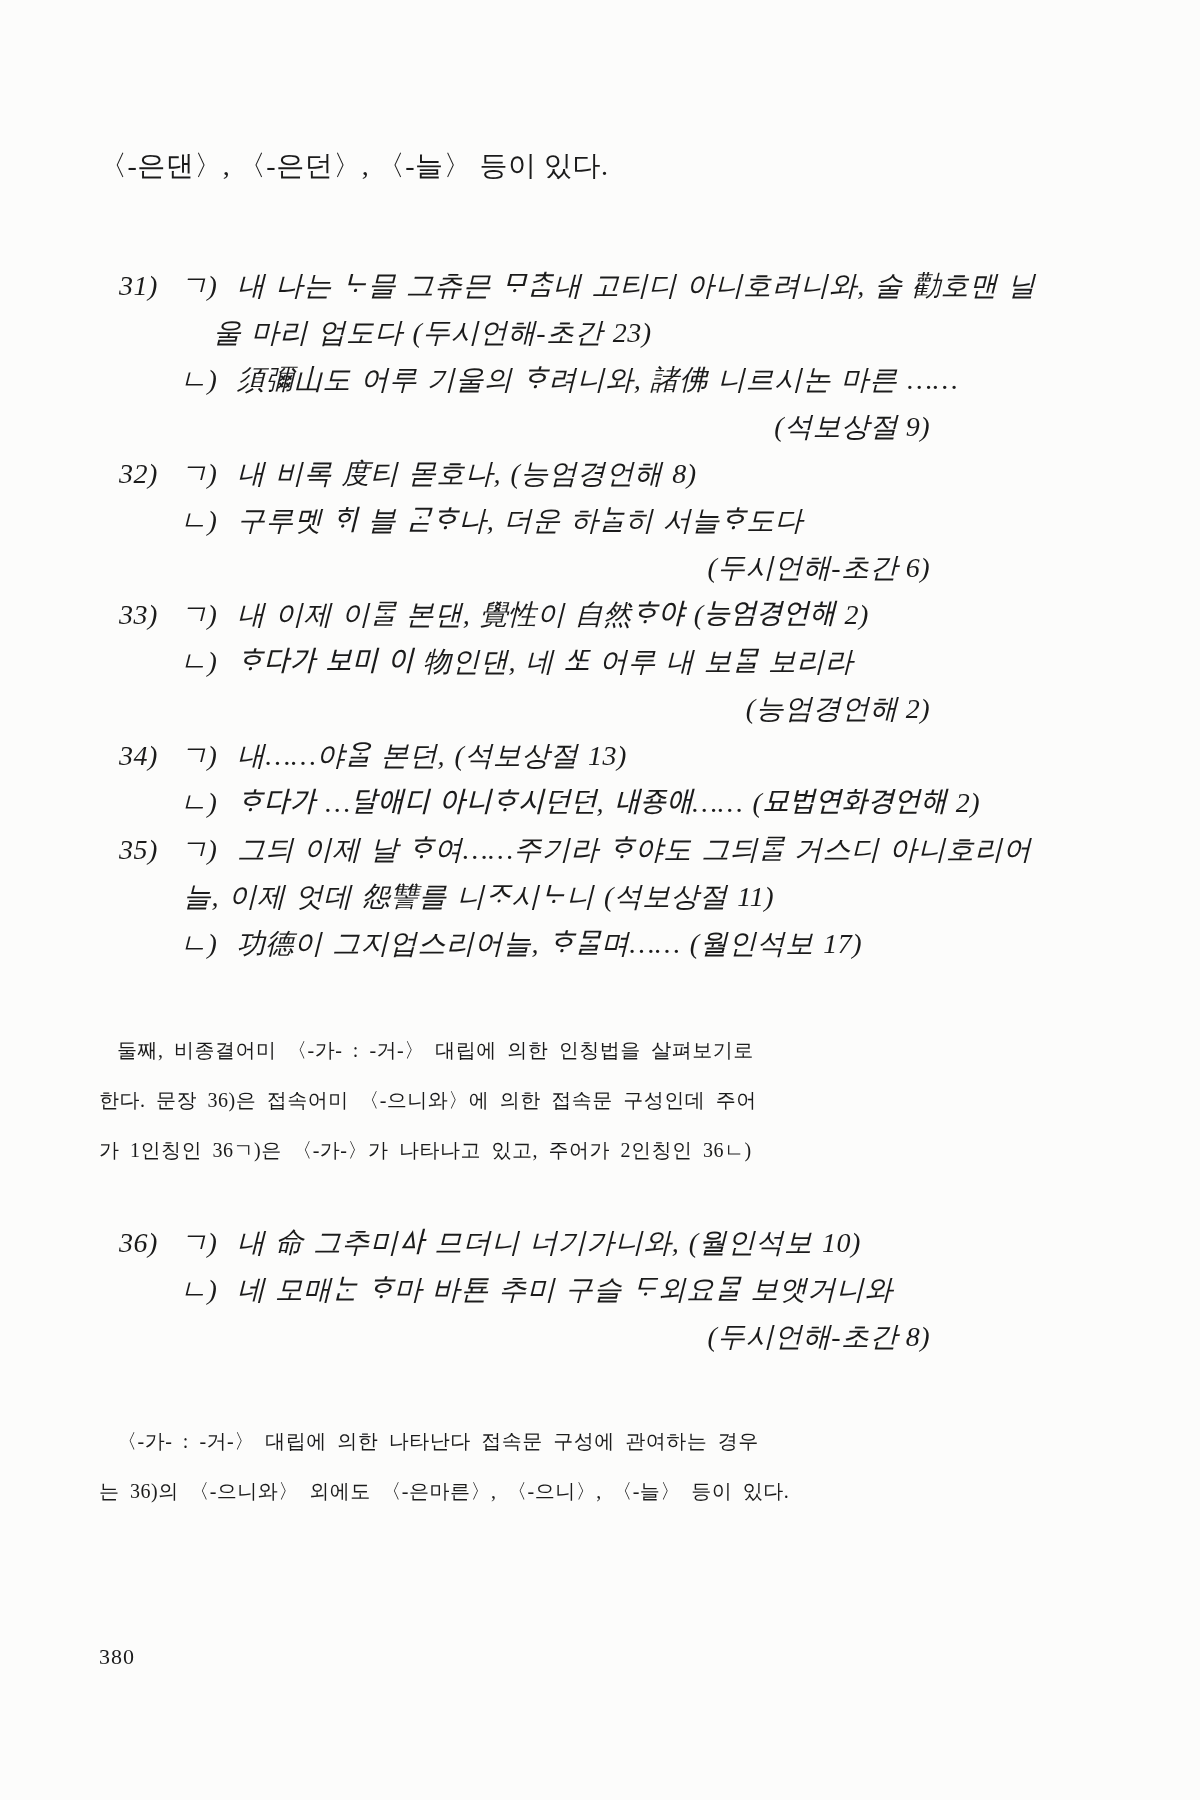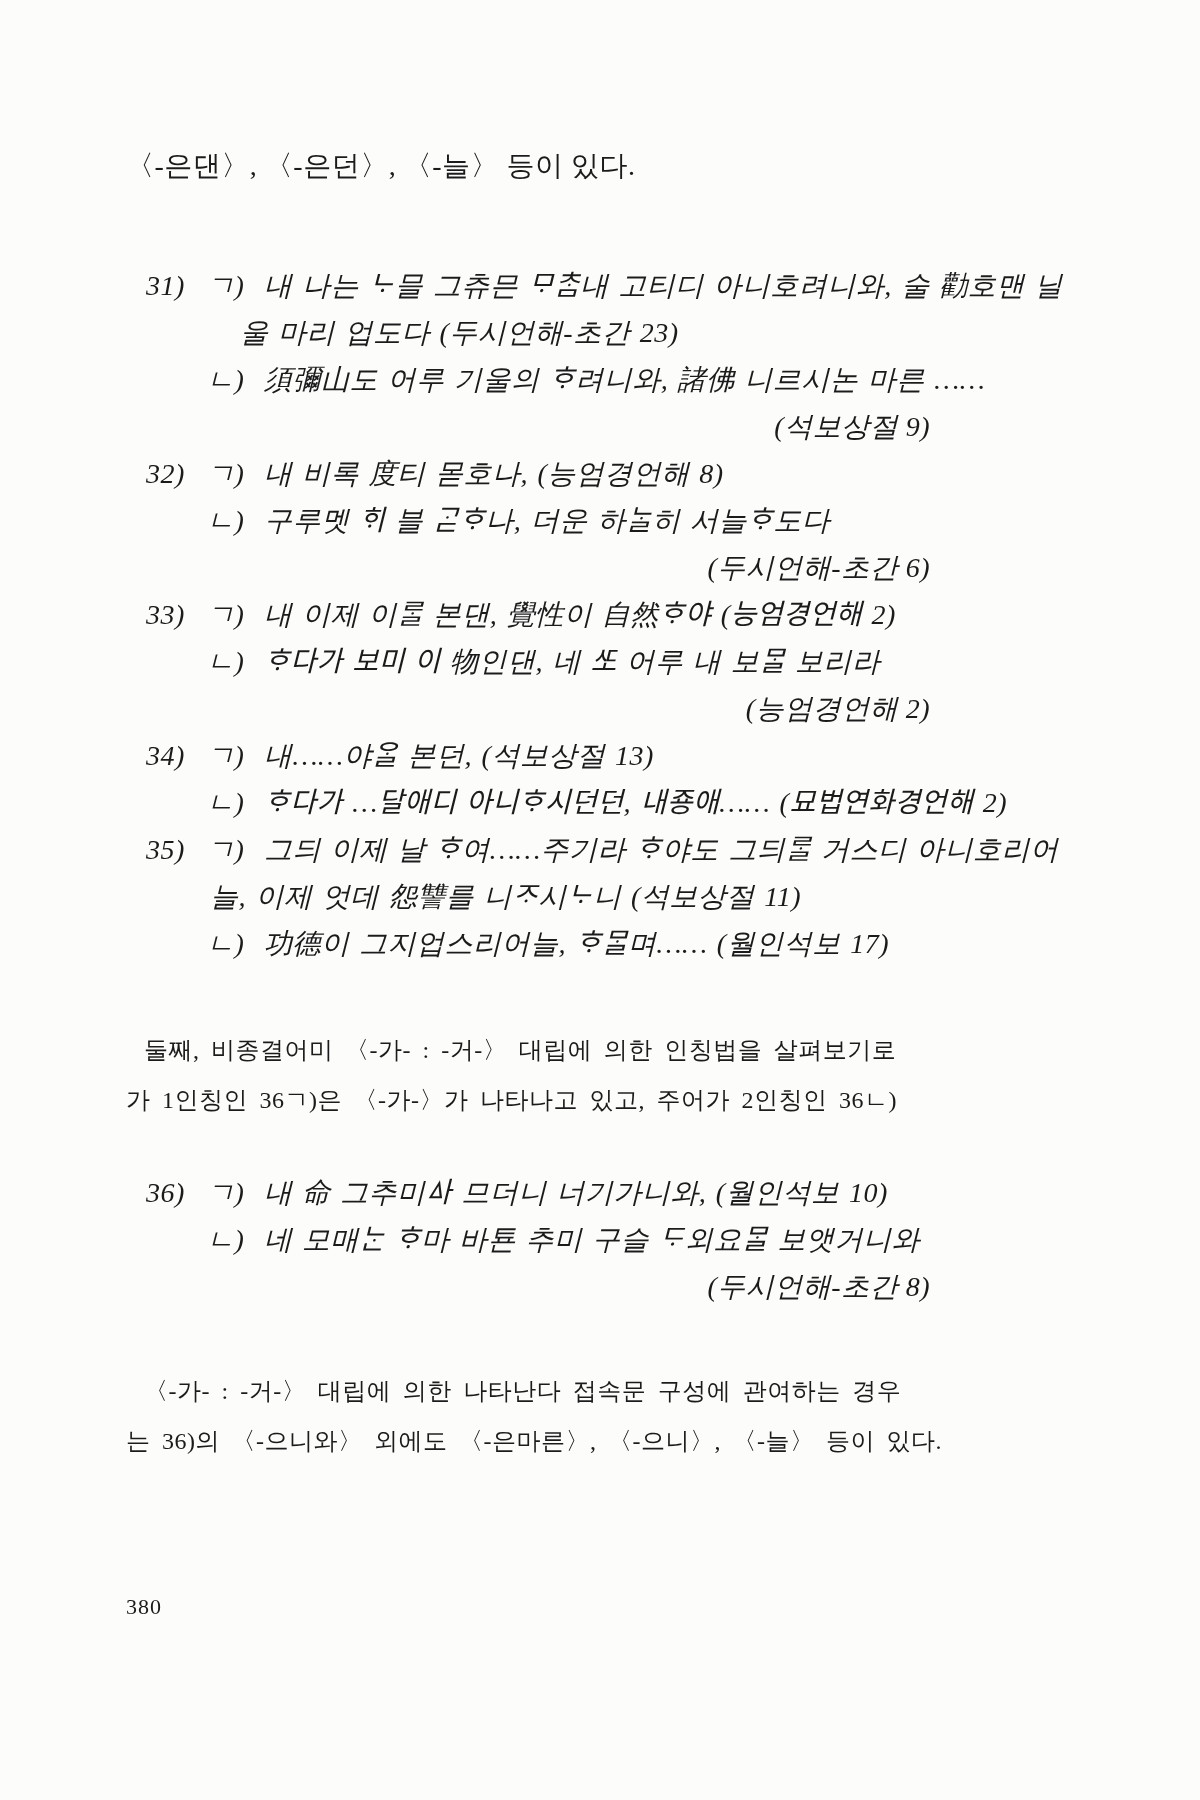--- a/index.html
+++ b/index.html
@@ -9,21 +9,20 @@
     width:1200px;
     height:1800px;
     background:#fcfcfb;
     overflow:hidden;
     font-family:"Liberation Serif","DejaVu Serif",serif;
     color:#1b1b1b;
   }
   .content{
     padding-left:99px;
     padding-right:135px; 
-    margin-left:27px;
   }
   .line{white-space:nowrap;}
   .intro{
     margin-top:148px;
     font-size:28px;
     line-height:36px;
     letter-spacing:0.5px;
   }
   
   .examples{font-size:28px;letter-spacing:0.5px;font-style:italic;}
@@ -36,21 +35,21 @@
   .ex-text{flex:0 0 auto;word-spacing:2px;}
   .ex-cont-a{margin-left:114px;line-height:47px;white-space:nowrap;word-spacing:2px;}
   .ex-cont-b{margin-left:84px;line-height:47px;white-space:nowrap;word-spacing:2px;}
   .ex-cite{
     line-height:47px;
     text-align:right;
     margin-right:135px; 
     white-space:nowrap;
   }
   
-  .para{font-size:24px;letter-spacing:0.5px;}
+  .para{font-size:20px;letter-spacing:0.5px;}
   .para-a{margin-top:58px;}
   .para-b{margin-top:56px;}
   .para .pline{
     line-height:50px;
     word-spacing:5px;
     white-space:nowrap;
   }
   .pline.indent{text-indent:18px;}
   .page-number{
     margin-top:128px;
@@ -125,20 +124,21 @@
       <div class="ex-cont-b">늘, 이제 엇데 怨讐를 니ᄌᆞ시ᄂᆞ니 (석보상절 11)</div>
       <div class="ex-row">
         <span class="ex-gap"></span>
         <span class="ex-label">ㄴ)</span>
         <span class="ex-text">功德이 그지업스리어늘, ᄒᆞᄆᆞᆯ며…… (월인석보 17)</span>
       </div>
     </section>
 
     <section class="para para-a">
       <div class="pline indent">둘째, 비종결어미 〈-가- : -거-〉 대립에 의한 인칭법을 살펴보기로</div>
+      <div class="pline">한다. 문장 36)은 접속어미 〈-으니와〉에 의한 접속문 구성인데 주어</div>
       <div class="pline">가 1인칭인 36ㄱ)은 〈-가-〉가 나타나고 있고, 주어가 2인칭인 36ㄴ)</div>
     </section>
 
     <section class="examples examples-b">
       <div class="ex-row">
         <span class="ex-num">36)</span>
         <span class="ex-label">ㄱ)</span>
         <span class="ex-text">내 命 그추미ᅀᅡ 므더니 너기가니와, (월인석보 10)</span>
       </div>
       <div class="ex-row">

